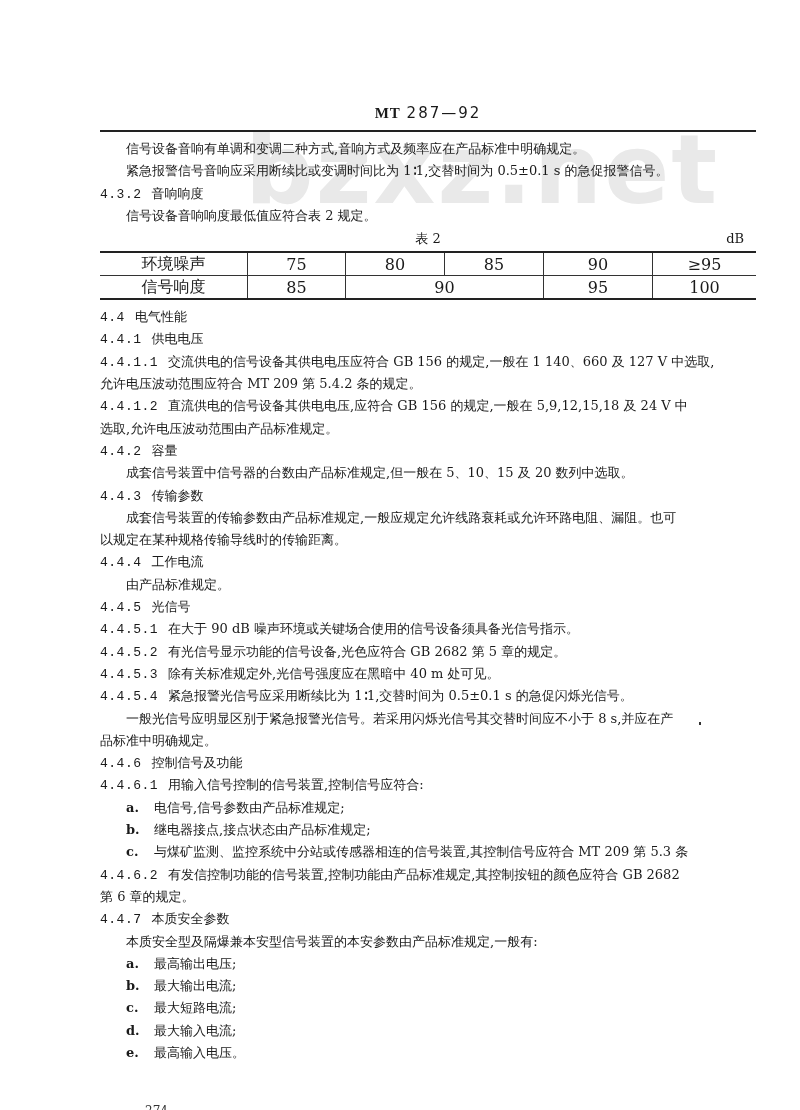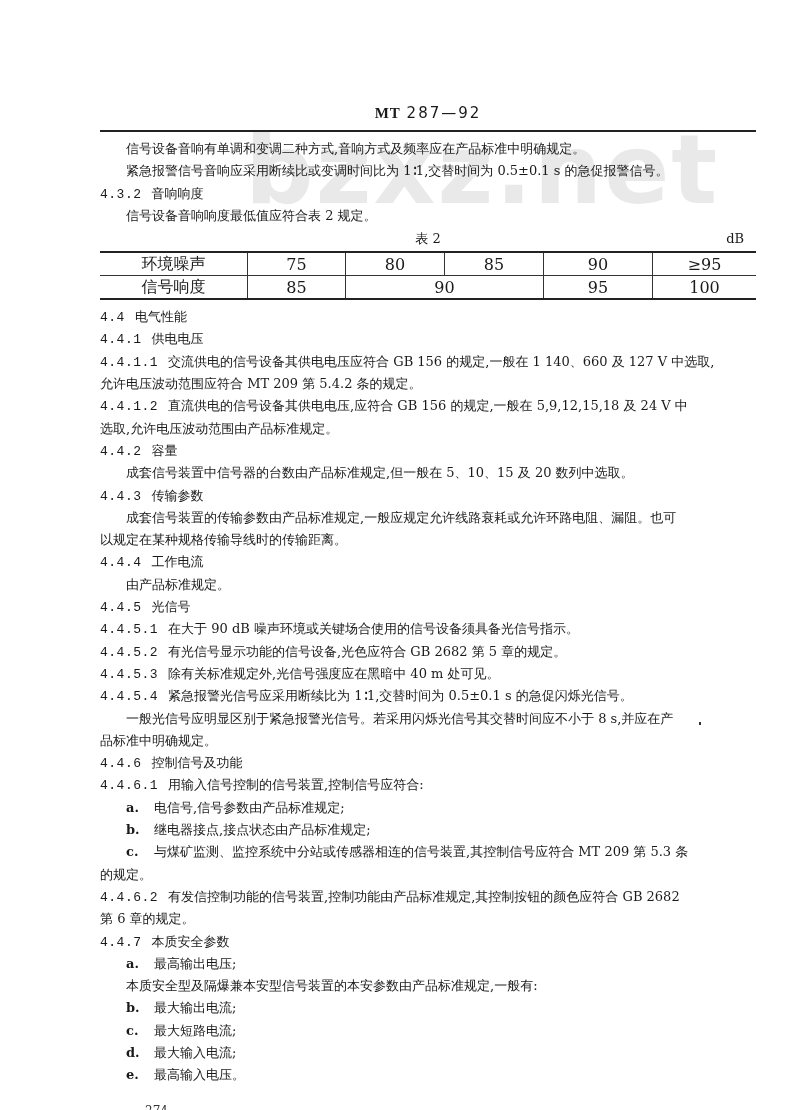--- a/index.html
+++ b/index.html
@@ -193,33 +193,32 @@
   </div>
   <div class="line item-indent">
     <span class="letter">a.</span><span>电信号,信号参数由产品标准规定;</span>
   </div>
   <div class="line item-indent">
     <span class="letter">b.</span><span>继电器接点,接点状态由产品标准规定;</span>
   </div>
   <div class="line item-indent">
     <span class="letter">c.</span><span>与煤矿监测、监控系统中分站或传感器相连的信号装置,其控制信号应符合 MT 209 第 5.3 条</span>
   </div>
-  <div class="line">的规定。</div>
   <div class="line">
     <span class="num-h">4.4.6.2</span><span>有发信控制功能的信号装置,控制功能由产品标准规定,其控制按钮的颜色应符合 GB 2682</span>
   </div>
   <div class="line">第 6 章的规定。</div>
 
   <div class="line">
     <span class="num-h">4.4.7</span><span>本质安全参数</span>
   </div>
+  <div class="line indent">本质安全型及隔爆兼本安型信号装置的本安参数由产品标准规定,一般有:</div>
   <div class="line item-indent">
     <span class="letter">a.</span><span>最高输出电压;</span>
   </div>
-  <div class="line indent">本质安全型及隔爆兼本安型信号装置的本安参数由产品标准规定,一般有:</div>
   <div class="line item-indent">
     <span class="letter">b.</span><span>最大输出电流;</span>
   </div>
   <div class="line item-indent">
     <span class="letter">c.</span><span>最大短路电流;</span>
   </div>
   <div class="line item-indent">
     <span class="letter">d.</span><span>最大输入电流;</span>
   </div>
   <div class="line item-indent">

